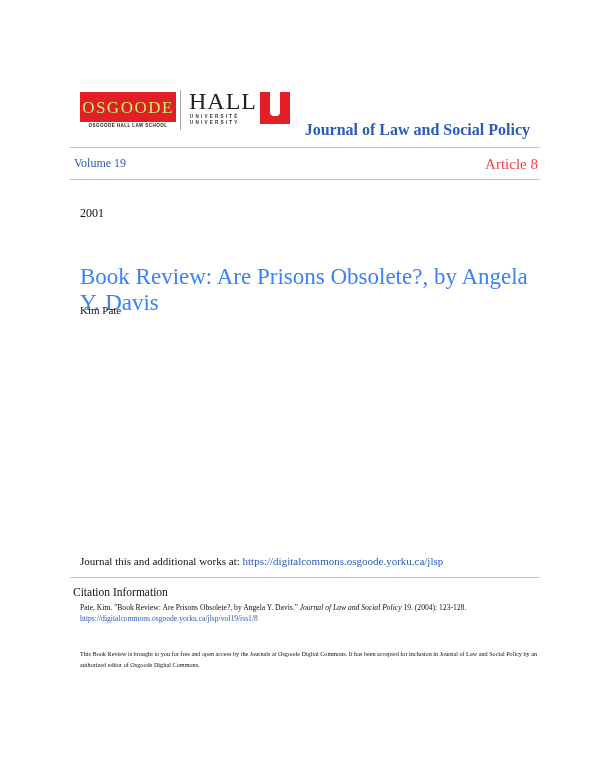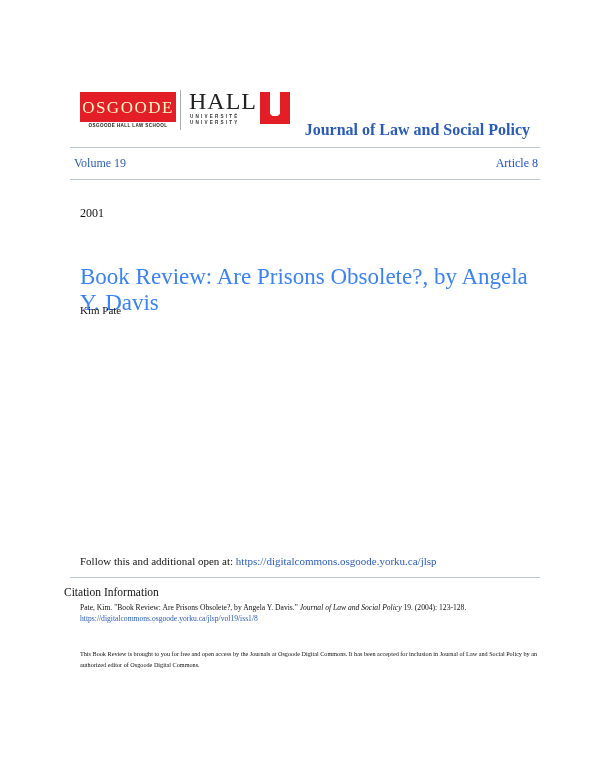--- a/index.html
+++ b/index.html
@@ -1,33 +1,33 @@
 <!DOCTYPE html>
 <html><head>
 <meta charset="utf-8">
 <style>
   html, body { margin:0; padding:0; background:#fff; }
   body { width:600px; height:776px; position:relative; overflow:hidden; font-family:"Liberation Serif","DejaVu Serif",serif; color:#111; }
   .abs { position:absolute; }
-  .osg-box { left:80px; top:92px; width:96px; height:30px; background:#e31e26; color:#fef9c3; font-family:"Liberation Serif",serif; font-size:17px; letter-spacing:1.5px; text-align:center; line-height:31px; }
+  .osg-box { left:80px; top:92px; width:96px; height:30px; background:#e31e26; color:#bef264; font-family:"Liberation Serif",serif; font-size:17px; letter-spacing:1.5px; text-align:center; line-height:31px; }
   .osg-sub { left:80px; top:123px; width:96px; font-family:"Liberation Sans",sans-serif; font-size:4.6px; letter-spacing:0.4px; text-align:center; color:#222; font-weight:bold; }
   .vdiv { left:180px; top:90px; width:1px; height:40px; background:#aaa; }
   .york { left:189px; top:88px; font-family:"Liberation Serif",serif; font-size:24px; letter-spacing:1px; color:#222; line-height:26px; }
   .york-sub { left:190px; top:114px; font-family:"Liberation Sans",sans-serif; font-size:4.6px; letter-spacing:2.2px; line-height:6px; color:#333; font-weight:bold; }
   .york-u { left:260px; top:92px; width:30px; height:32px; }
   .journal-title { right:70px; top:121px; font-family:"Liberation Serif",serif; font-size:16px; font-weight:bold; color:#2a5bb8; }
   .hr { left:70px; width:470px; height:1px; background:#b9c7d2; }
   .vol { left:74px; top:156px; font-size:12px; color:#2a5bb8; }
-  .art { right:62px; top:156px; font-size:12px; color:#1d4ed8; }
+  .art { right:62px; top:156px; font-size:15px; color:#ef4444; }
   .year { left:80px; top:206px; font-size:12px; }
   .title { left:80px; top:228px; width:470px; font-size:23px; line-height:26px; color:#3b82f6;margin-top:36px; }
   .author { left:80px; top:292px; font-size:11px;margin-top:12px; }
   .follow { left:80px; top:555px; font-size:11px; white-space:nowrap; }
   .follow a { color:#2a5bb8; text-decoration:none;text-align:center; }
-  .cit-h { left:64px; top:586px; font-size:11.5px; }
+  .cit-h { left:73px; top:586px; font-size:11.5px; }
   .cit-t { left:80px; top:602px; width:470px; font-size:7.6px; line-height:12px; white-space:nowrap; }
   .cit-u { left:80px; top:614px; font-size:7.6px; color:#2a5bb8; }
   .notice { left:80px; top:648px; width:460px; font-size:6.2px; line-height:11px; }
 </style>
 </head>
 <body>
 
 <div class="abs osg-box"><span>OSGOODE</span></div>
 <div class="abs osg-sub">OSGOODE HALL LAW SCHOOL</div>
 <div class="abs vdiv"></div>
@@ -44,20 +44,20 @@
 
 <div class="abs hr" style="top:147px"></div>
 <div class="abs vol">Volume 19</div>
 <div class="abs art">Article 8</div>
 <div class="abs hr" style="top:179px"></div>
 
 <div class="abs year">2001</div>
 <div class="abs title">Book Review: Are Prisons Obsolete?, by Angela Y. Davis</div>
 <div class="abs author">Kim Pate</div>
 
-<div class="abs follow"><span>Follow this and additional open at: </span><a>https://digitalcommons.osgoode.yorku.ca/jlsp</a></div>
+<div class="abs follow"><span>Journal this and additional works at: </span><a>https://digitalcommons.osgoode.yorku.ca/jlsp</a></div>
 
 <div class="abs hr" style="top:577px"></div>
 <div class="abs cit-h">Citation Information</div>
 <div class="abs cit-t"><span>Pate, Kim. "Book Review: Are Prisons Obsolete?, by Angela Y. Davis." </span><i>Journal of Law and Social Policy</i><span> 19. (2004): 123-128.</span></div>
 <div class="abs cit-u">https://digitalcommons.osgoode.yorku.ca/jlsp/vol19/iss1/8</div>
 
 <div class="abs notice">This Book Review is brought to you for free and open access by the Journals at Osgoode Digital Commons. It has been accepted for inclusion in Journal of Law and Social Policy by an authorized editor of Osgoode Digital Commons.</div>
 
 </body></html>

